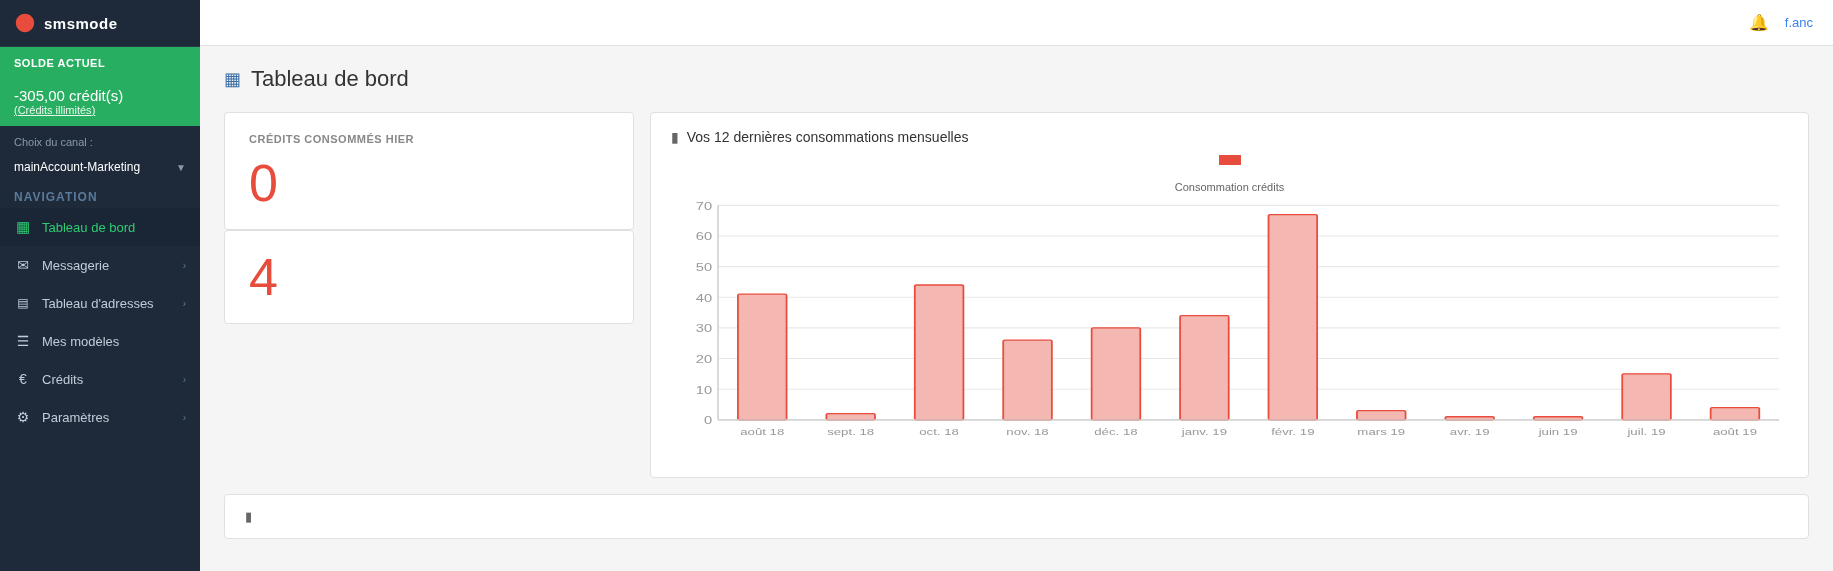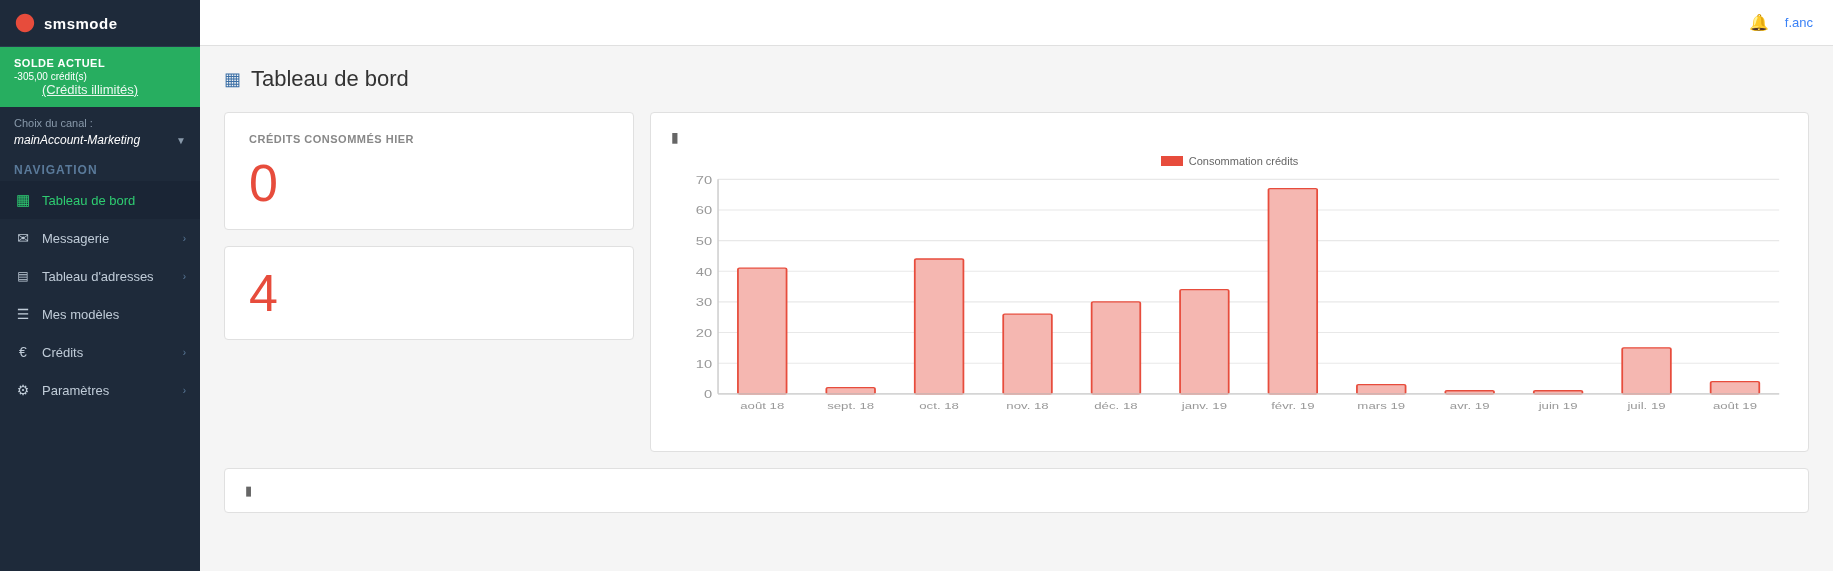--- a/index.html
+++ b/index.html
@@ -38,52 +38,50 @@
 
     .sidebar-balance {
       background: #27ae60;
       padding: 10px 14px;
       font-size: 11px;
     }
     .sidebar-balance .balance-label {
       font-weight: 700;
       font-size: 11px;
       letter-spacing: 0.5px;
-      margin-bottom: 2px;
+      margin-bottom: 18px;
     }
     .sidebar-balance .balance-value {
-      font-size: 10px;
+      font-size: 15px;
     }
     .sidebar-balance .balance-sub {
-      font-size: 13px;
+      font-size: 11px;
       opacity: 0.9;
-      margin-left: 28px;
     }
     .sidebar-balance .balance-sub span {
       text-decoration: underline;
     }
 
     .sidebar-channel {
       padding: 10px 14px 6px;
       color: #aab;
       font-size: 11px;
     }
     .sidebar-channel .channel-label {
       font-size: 11px;
       color: #8899aa;
-      margin-bottom: 4px;
+      margin-bottom: 12px;
     }
     .sidebar-channel .channel-select {
       display: flex;
       align-items: center;
       justify-content: space-between;
       color: #fff;
       font-size: 12px;
       cursor: pointer;
-      font-style: italic;
     }
     .sidebar-channel .channel-select .arrow {
       font-size: 10px;
       color: #8899aa;
     }
 
     .sidebar-nav-label {
       padding: 10px 14px 4px;
       font-size: 12px;
       color: #5a7a9a;
@@ -196,21 +194,21 @@
     .card .card-value {
       font-size: 52px;
       font-weight: 400;
       color: #e74c3c;
       line-height: 1;
     }
 
     .cards-col {
       display: flex;
       flex-direction: column;
-      gap: 16px;
+      gap: 0;
       grid-row: 1;
     }
 
     
     .chart-card {
       background: #fff;
       border: 1px solid #e0e0e0;
       border-radius: 4px;
       padding: 16px 20px;
       grid-column: 2;
@@ -225,25 +223,26 @@
       margin-bottom: 10px;
     }
     .chart-title .chart-title-icon {
       font-size: 14px;
       color: #666;
     }
 
     .chart-legend {
       display: flex;
       align-items: center;
-      gap: 6px;
+      gap: 16px;
       font-size: 11px;
       color: #666;
       margin-bottom: 8px;
       justify-content: center;
+      flex-direction: column;
     }
     .legend-box {
       width: 22px;
       height: 10px;
       background: #e74c3c;
       border: 1.5px solid #e74c3c;
       display: inline-block;
     }
 
     .chart-area {
@@ -353,20 +352,21 @@
           <div class="card-value">0</div>
         </div>
         <div class="card">
           <div class="card-value">4</div>
         </div>
       </div>
 
       <div class="chart-card">
         <div class="chart-title">
           <span class="chart-title-icon">▮</span>
+          <span>Vos 12 dernières consommations mensuelles</span>
         </div>
         <div class="chart-legend">
           <span class="legend-box"></span>
           <span>Consommation crédits</span>
         </div>
         <div class="chart-area">
           <svg class="bar-chart" viewBox="0 0 760 240" preserveAspectRatio="none">
               <line x1="32" y1="202" x2="754" y2="202" stroke="#e8e8e8" stroke-width="1"></line>
               <text x="28" y="206" text-anchor="end" font-size="10" fill="#999">0</text>
               <line x1="32" y1="173.71428571428572" x2="754" y2="173.71428571428572" stroke="#e8e8e8" stroke-width="1"></line>

